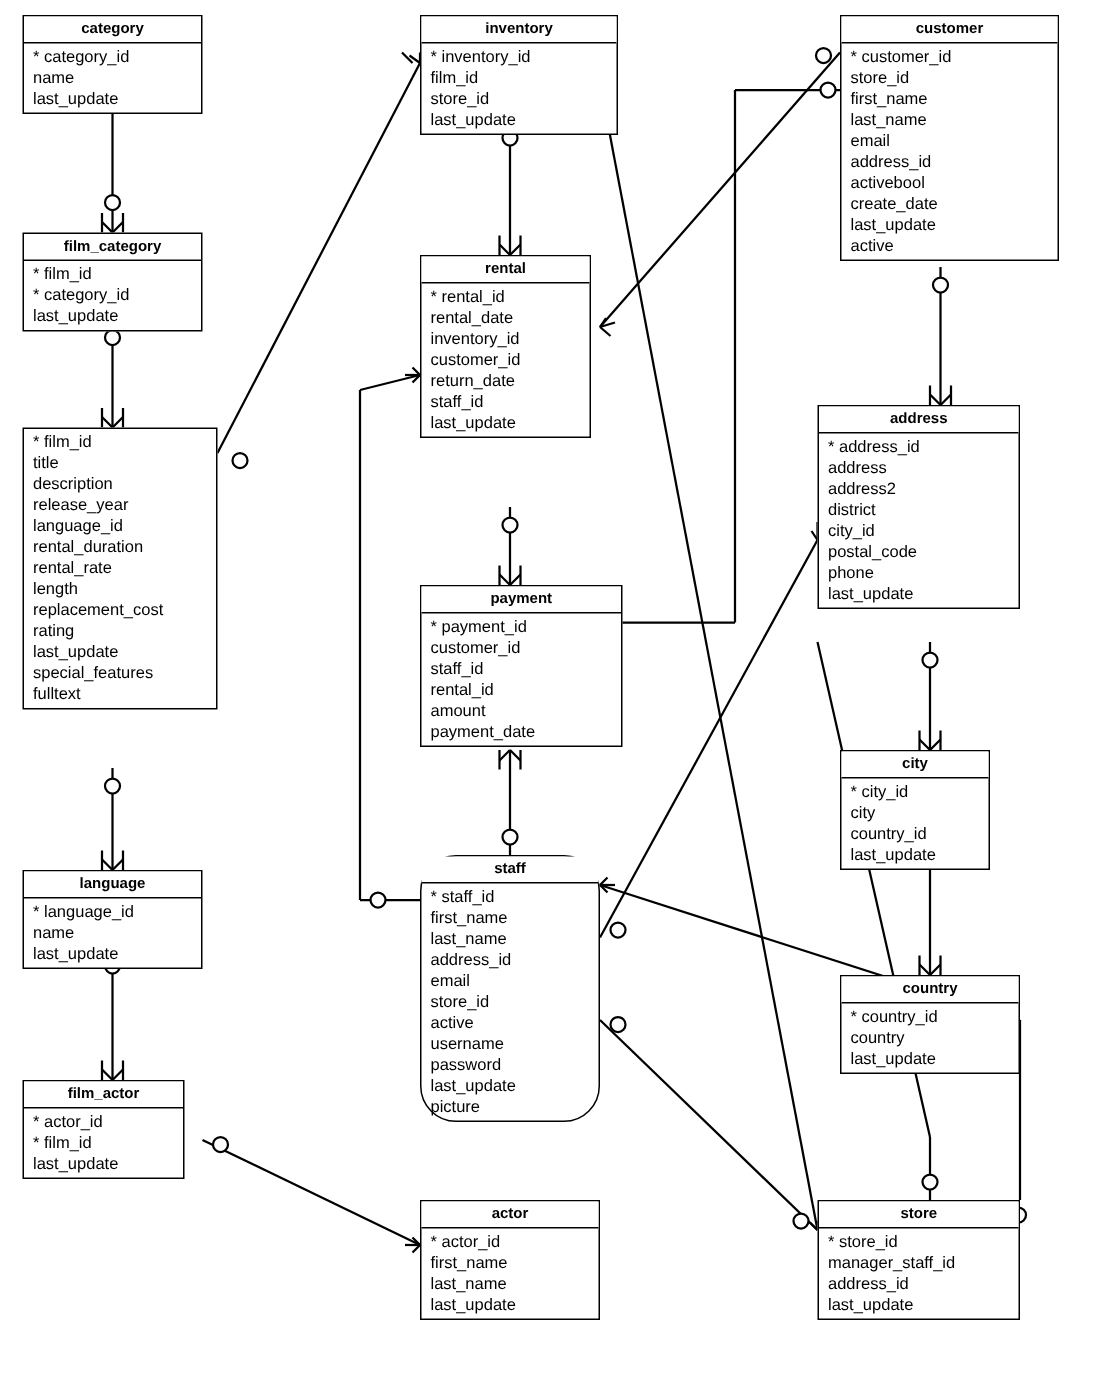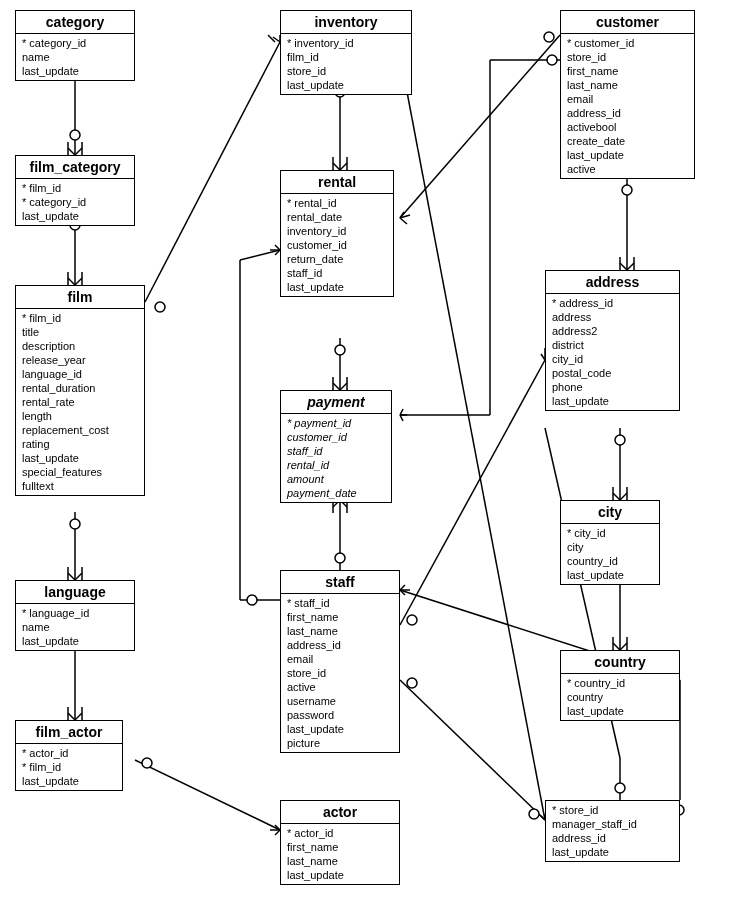--- a/index.html
+++ b/index.html
@@ -22,21 +22,21 @@
       border: 1.5px solid #000;
       background: #fff;
       min-width: 100px;
     }
     .entity-header {
       background: #fff;
       border-bottom: 1.5px solid #000;
       text-align: center;
       font-weight: bold;
       padding: 3px 6px;
-      font-size: 14px;
+      font-size: 10px;
     }
     .entity-body {
       padding: 2px 6px;
     }
     .entity-row {
       padding: 1px 0;
       font-size: 11px;
       white-space: nowrap;
     }
     svg.connectors {
@@ -206,21 +206,20 @@
       </div>
       <div class="entity" style="left: 15px; top: 155px; width: 120px;">
         <div class="entity-header">film_category</div>
         <div class="entity-body">
           <div class="entity-row">* film_id</div>
           <div class="entity-row">* category_id</div>
           <div class="entity-row">last_update</div>
         </div>
       </div>
       <div class="entity" style="left: 15px; top: 285px; width: 130px;">
-        <div class="entity-header">film</div>
         <div class="entity-body">
           <div class="entity-row">* film_id</div>
           <div class="entity-row">title</div>
           <div class="entity-row">description</div>
           <div class="entity-row">release_year</div>
           <div class="entity-row">language_id</div>
           <div class="entity-row">rental_duration</div>
           <div class="entity-row">rental_rate</div>
           <div class="entity-row">length</div>
           <div class="entity-row">replacement_cost</div>
@@ -260,32 +259,32 @@
         <div class="entity-body">
           <div class="entity-row">* rental_id</div>
           <div class="entity-row">rental_date</div>
           <div class="entity-row">inventory_id</div>
           <div class="entity-row">customer_id</div>
           <div class="entity-row">return_date</div>
           <div class="entity-row">staff_id</div>
           <div class="entity-row">last_update</div>
         </div>
       </div>
-      <div class="entity" style="left: 280px; top: 390px; width: 112px; font-style: italic;">
+      <div class="entity" style="left: 280px; top: 390px; width: 135px;">
         <div class="entity-header">payment</div>
         <div class="entity-body">
           <div class="entity-row">* payment_id</div>
           <div class="entity-row">customer_id</div>
           <div class="entity-row">staff_id</div>
           <div class="entity-row">rental_id</div>
           <div class="entity-row">amount</div>
           <div class="entity-row">payment_date</div>
         </div>
       </div>
-      <div class="entity" style="left: 280px; top: 570px; width: 120px;">
+      <div class="entity" style="left: 280px; top: 570px; width: 120px; border-radius: 24px;">
         <div class="entity-header">staff</div>
         <div class="entity-body">
           <div class="entity-row">* staff_id</div>
           <div class="entity-row">first_name</div>
           <div class="entity-row">last_name</div>
           <div class="entity-row">address_id</div>
           <div class="entity-row">email</div>
           <div class="entity-row">store_id</div>
           <div class="entity-row">active</div>
           <div class="entity-row">username</div>
@@ -296,21 +295,21 @@
       </div>
       <div class="entity" style="left: 280px; top: 800px; width: 120px;">
         <div class="entity-header">actor</div>
         <div class="entity-body">
           <div class="entity-row">* actor_id</div>
           <div class="entity-row">first_name</div>
           <div class="entity-row">last_name</div>
           <div class="entity-row">last_update</div>
         </div>
       </div>
-      <div class="entity" style="left: 560px; top: 10px; width: 135px;">
+      <div class="entity" style="left: 560px; top: 10px; width: 146px;">
         <div class="entity-header">customer</div>
         <div class="entity-body">
           <div class="entity-row">* customer_id</div>
           <div class="entity-row">store_id</div>
           <div class="entity-row">first_name</div>
           <div class="entity-row">last_name</div>
           <div class="entity-row">email</div>
           <div class="entity-row">address_id</div>
           <div class="entity-row">activebool</div>
           <div class="entity-row">create_date</div>
@@ -342,20 +341,21 @@
       </div>
       <div class="entity" style="left: 560px; top: 650px; width: 120px;">
         <div class="entity-header">country</div>
         <div class="entity-body">
           <div class="entity-row">* country_id</div>
           <div class="entity-row">country</div>
           <div class="entity-row">last_update</div>
         </div>
       </div>
       <div class="entity" style="left: 545px; top: 800px; width: 135px;">
+        <div class="entity-header">store</div>
         <div class="entity-body">
           <div class="entity-row">* store_id</div>
           <div class="entity-row">manager_staff_id</div>
           <div class="entity-row">address_id</div>
           <div class="entity-row">last_update</div>
         </div>
       </div>
     </div>
 </div>
 

